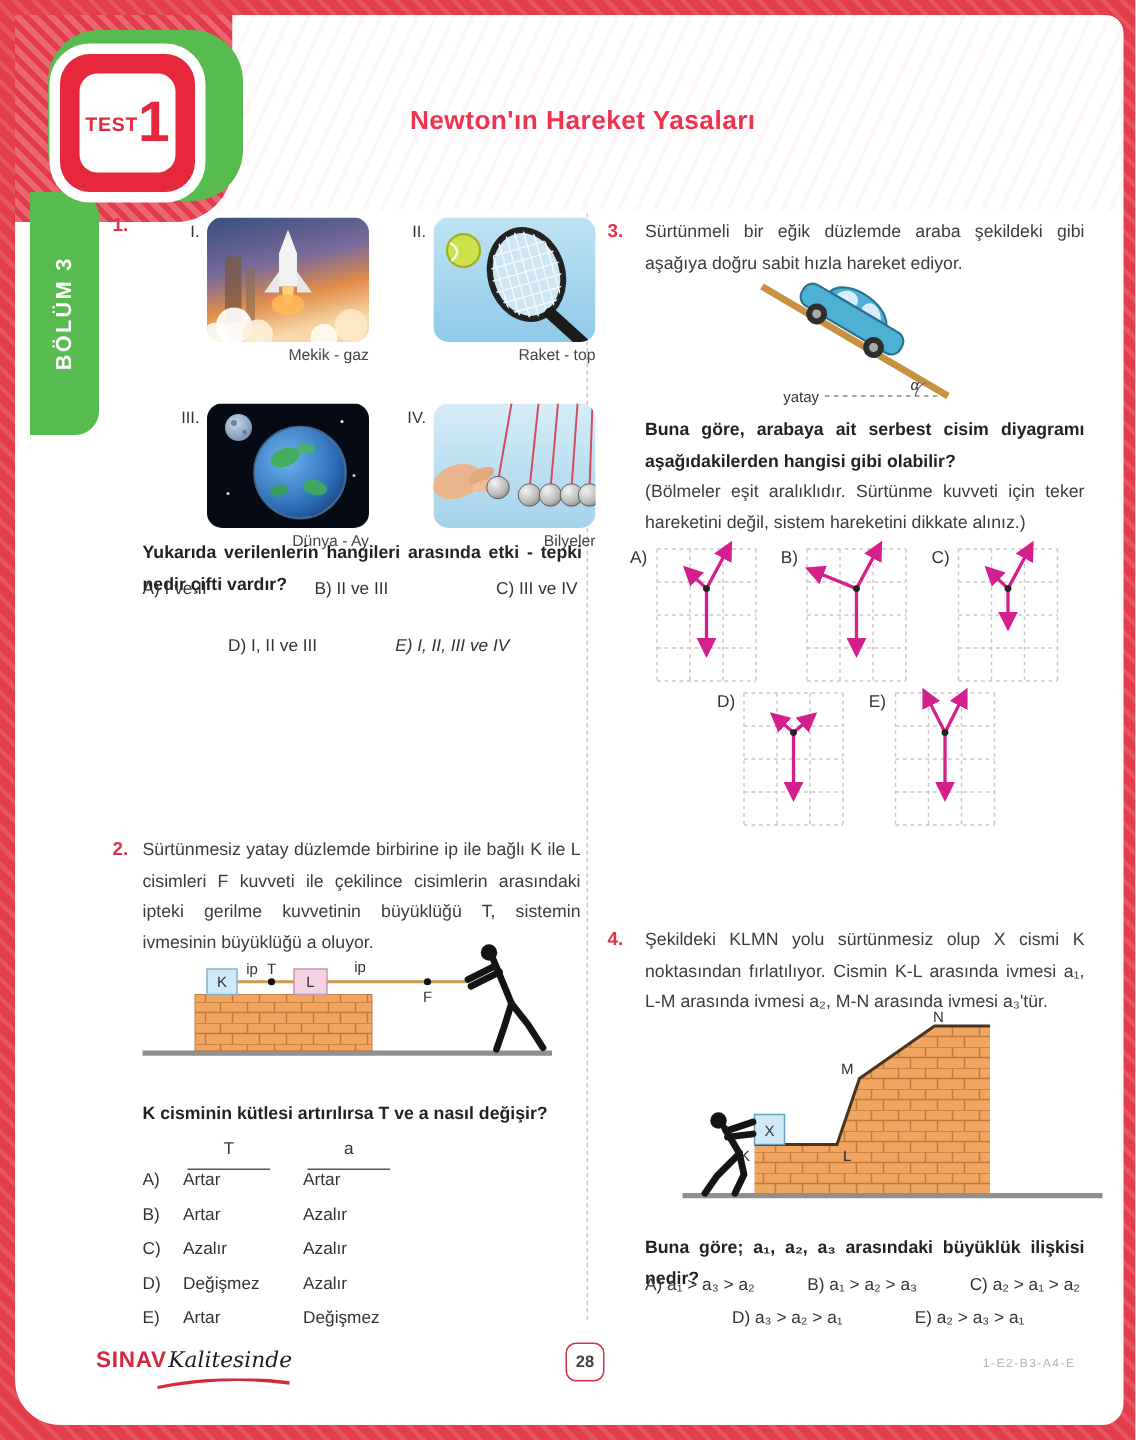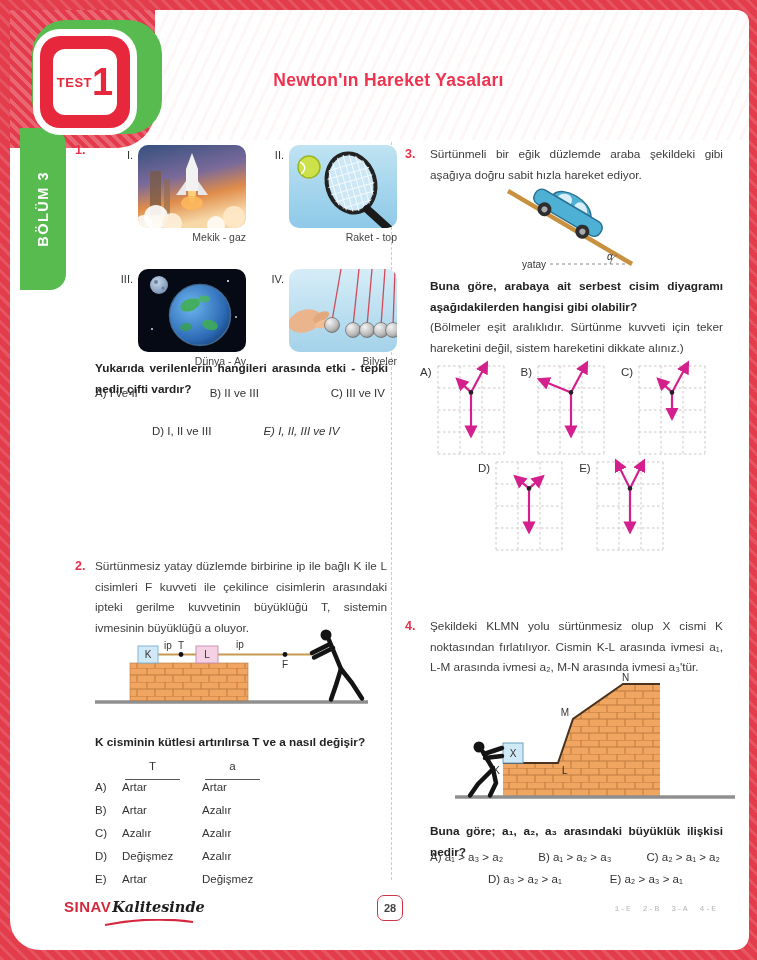--- a/index.html
+++ b/index.html
@@ -70,27 +70,27 @@
   #q4{left:405px;top:616px;width:320px;}
   #q4 .qtext{position:absolute;left:25px;top:0;width:293px;}
   #q4 .fig{position:absolute;left:45px;top:54px;}
   .q4b{position:absolute;left:25px;top:205px;width:293px;}
   .q4o1{position:absolute;left:25px;top:231px;width:290px;}
   .q4o2{position:absolute;left:25px;top:253px;width:290px;justify-content:flex-start;}
   .q4o2 span:first-child{margin-left:58px;}
   .q4o2 span:last-child{margin-left:48px;}
   .brand{position:absolute;left:64px;top:898px;display:flex;align-items:baseline;}
   .brand-sinav{color:#d4293c;font-weight:800;font-size:15px;letter-spacing:.5px;}
-  .brand-kalite{font-family:"DejaVu Serif","Liberation Serif",serif;font-style:italic;font-weight:bold;
+  .brand-kalite{font-family:"DejaVu Serif","Liberation Serif",serif;font-style:italic;font-weight:normal;
     font-size:14.5px;color:#1c1c1c;margin-left:1px;}
   .brand-swoosh{position:absolute;left:103px;top:919px;}
   .page-badge{position:absolute;left:377px;top:895px;width:24px;height:24px;background:#fff;
     border:1.5px solid #cf3344;border-radius:7px;display:flex;align-items:center;justify-content:center;
     font-size:11px;font-weight:bold;color:#444;}
-  .answer-key{position:absolute;right:40px;top:904px;display:flex;gap:11px;font-family:Liberation Mono, monospace;
+  .answer-key{position:absolute;right:40px;top:904px;display:flex;font-family:Liberation Sans, sans-serif;
     font-size:8px;color:#b5b5b5;letter-spacing:1px;}
   svg text{font-family:"Liberation Sans","DejaVu Sans",sans-serif;}
 </style>
 </head>
 <body>
 
 <div class="sheet">
   <div class="page-inner"></div>
   <div class="header-tex"></div>
   <div class="corner-block"></div>

